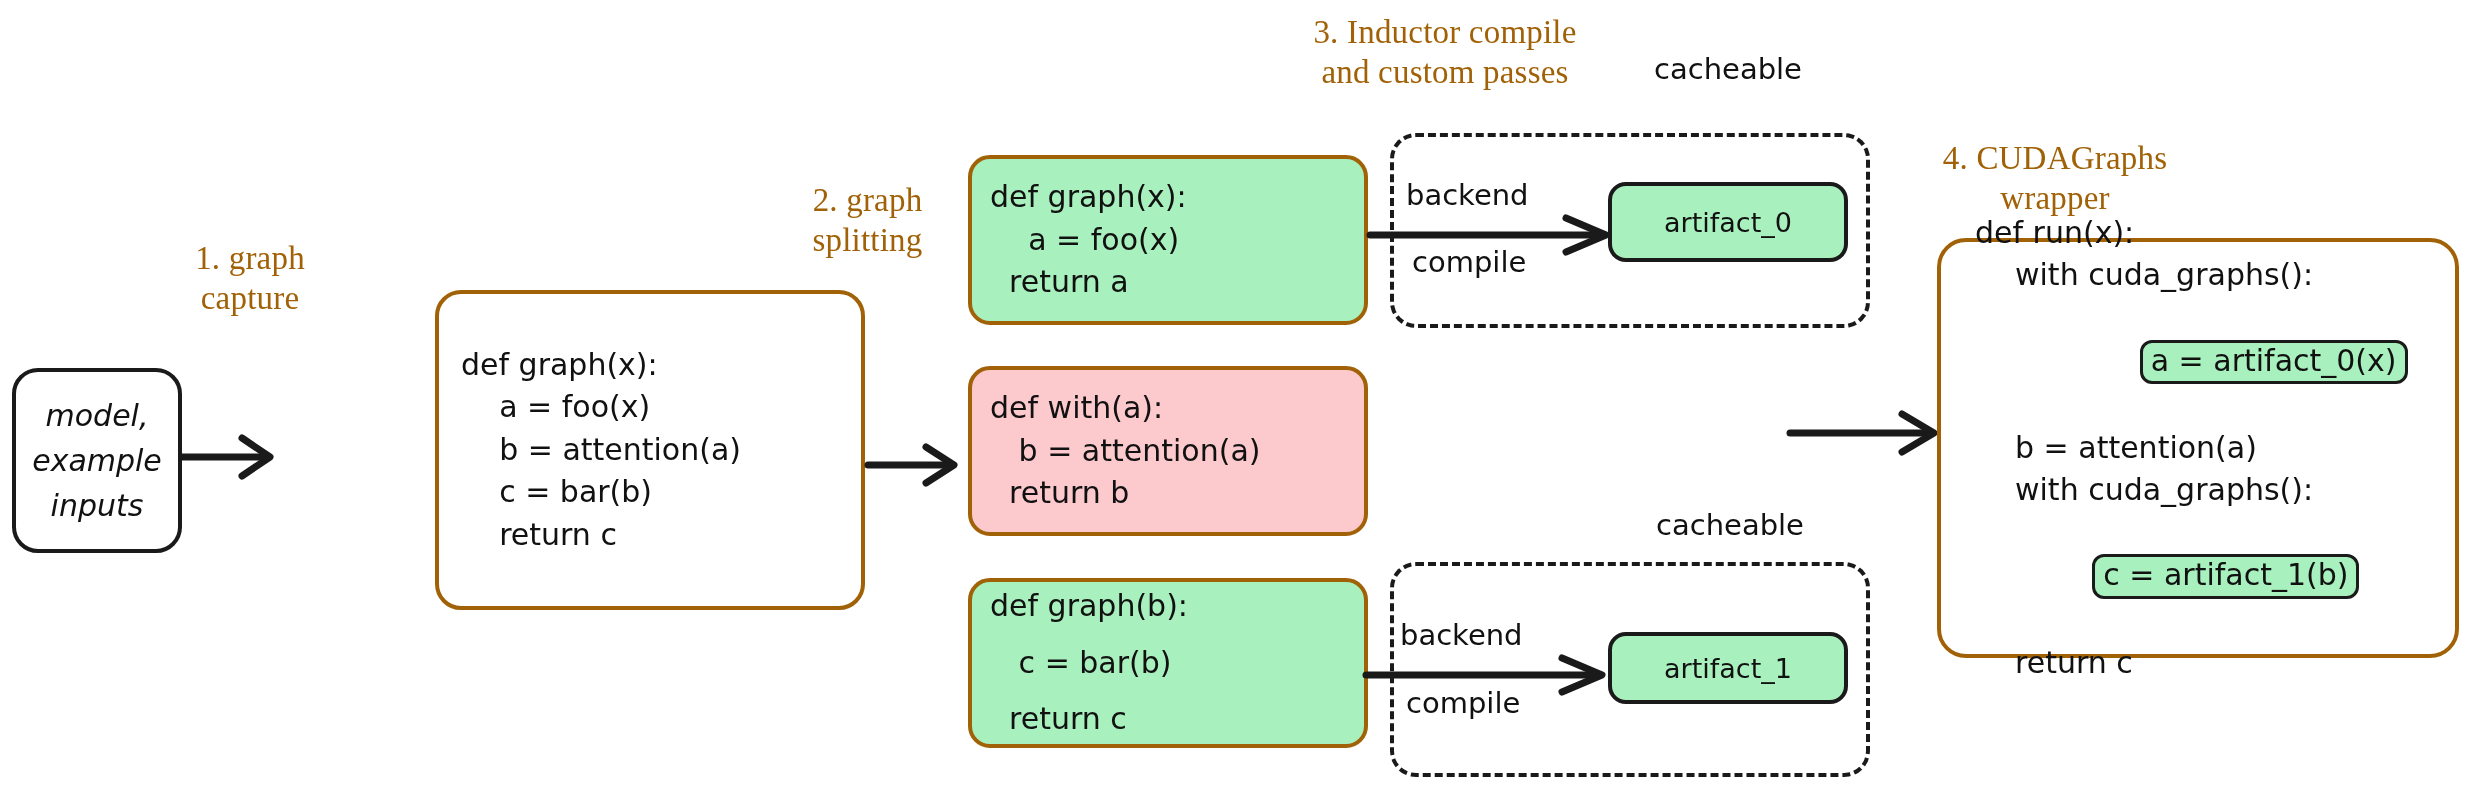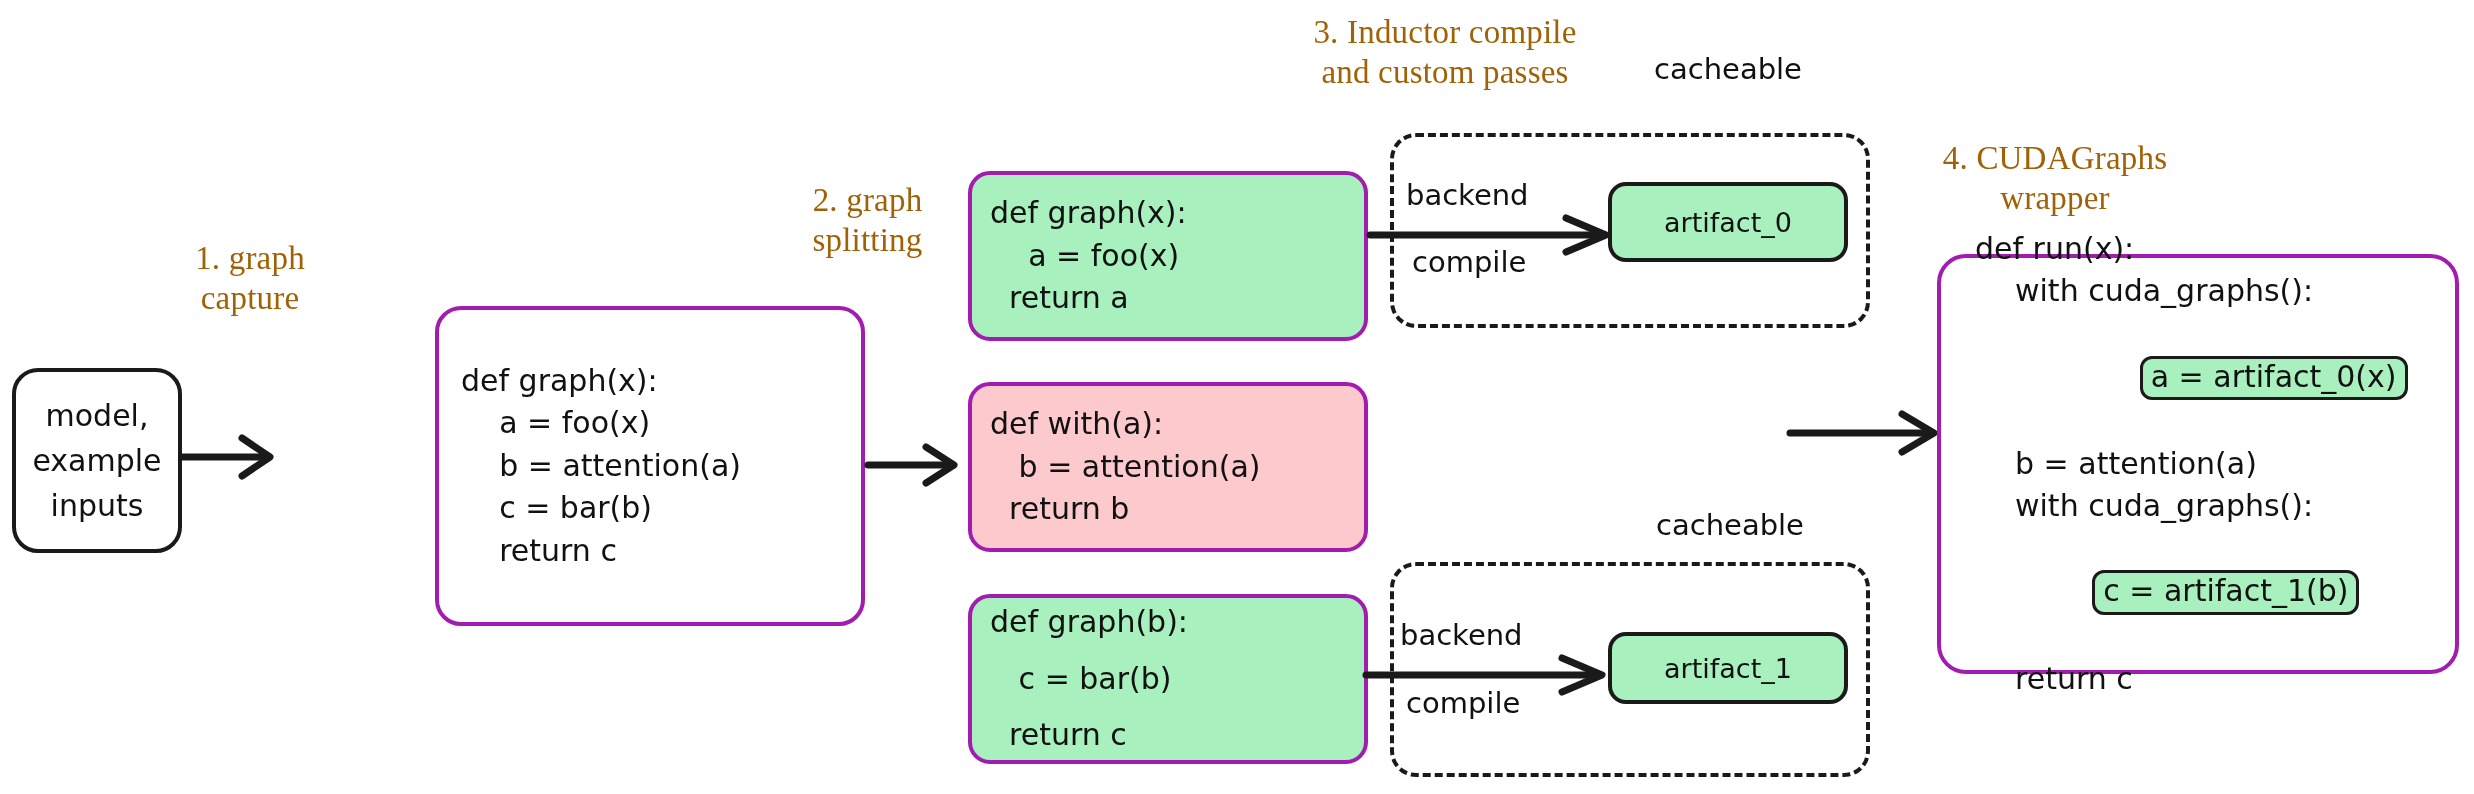--- a/index.html
+++ b/index.html
@@ -28,31 +28,30 @@
     font-size: 33px;
     line-height: 1.22;
     font-weight: 400;
     letter-spacing: 0.2px;
     white-space: pre-line;
   }
   .step-label.center { text-align: center; }
 
   
   .codebox {
-    border: 4px solid #a21caf;
+    border: 4px solid #a16207;
     border-radius: 26px;
     background: #ffffff;
     color: #111111;
     font-family: "DejaVu Sans", sans-serif;
     font-size: 30px;
     line-height: 1.42;
     display: flex;
     flex-direction: column;
     justify-content: center;
-    margin-top: 16px;
   }
   .codebox .line { white-space: pre; }
   .codebox.green { background: #a8f0bd; border-radius: 22px; }
   .codebox.pink  { background: #fcc9cd; border-radius: 22px; }
 
   .plainbox {
     border: 4px solid #1a1a1a;
     border-radius: 26px;
     background: #ffffff;
     color: #111111;
@@ -116,21 +115,21 @@
 
   <div class="abs step-label center" style="left:770px; top:180px; width:195px;">2. graph
 splitting</div>
 
   <div class="abs step-label center" style="left:1220px; top:12px; width:450px;">3. Inductor compile
 and custom passes</div>
 
   <div class="abs step-label center" style="left:1880px; top:110px; width:350px;margin-top:28px;">4. CUDAGraphs
 wrapper</div>
 
-  <div class="abs plainbox" style="left:12px; top:368px; width:170px; height:185px; padding:6px 10px;">
+  <div class="abs plainbox" style="left:12px; top:368px; width:170px; height:185px; padding:6px 10px;font-style:italic;">
     <div class="line">model,</div>
     <div class="line">example</div>
     <div class="line">inputs</div>
   </div>
 
   <svg class="arrow" style="left:182px; top:432px;" width="100" height="50" viewBox="0 0 100 50">
     <line x1="0" y1="25" x2="84" y2="25" stroke="#1a1a1a" stroke-width="7" stroke-linecap="round"></line>
     <polyline points="60,6 88,25 60,44" fill="none" stroke="#1a1a1a" stroke-width="7" stroke-linecap="round" stroke-linejoin="round"></polyline>
   </svg>
 

